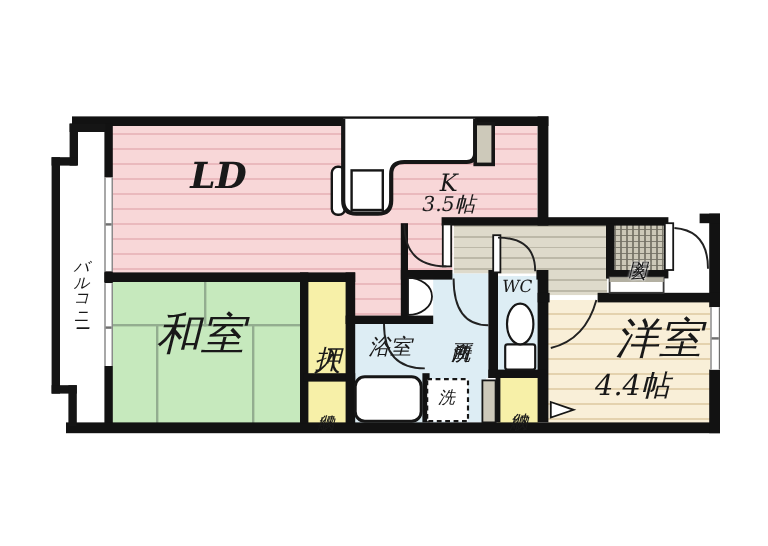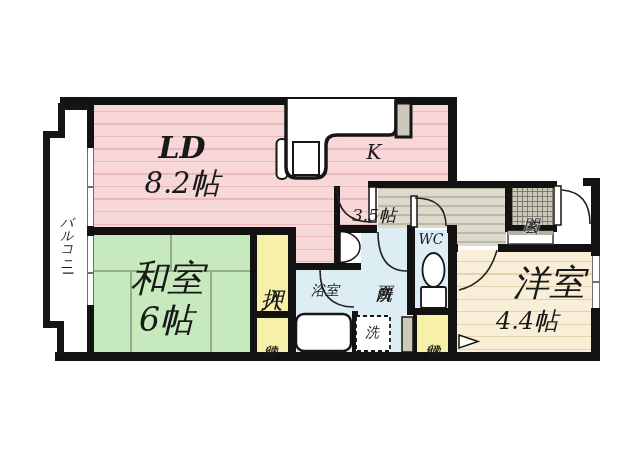--- a/index.html
+++ b/index.html
@@ -132,30 +132,28 @@
     <path d="M415,198 Q446,198 446,226" fill="none" stroke="#222" stroke-width="1.6"></path>
     <path d="M378,232 Q378,271 407,271" fill="none" stroke="#222" stroke-width="1.6"></path>
     <path d="M320,270 Q320,307 354,307" fill="none" stroke="#222" stroke-width="1.6"></path>
     <path d="M497,250 Q488,283 459,290" fill="none" stroke="#222" stroke-width="1.6"></path>
     <path d="M562,190 Q590,192 590,224" fill="none" stroke="#222" stroke-width="1.6"></path>
 
     <rect x="402" y="317" width="11" height="35" fill="#cdc9ba" stroke="#161616" stroke-width="1.5"></rect>
   </svg>
 
   <div class="lbl" style="left:182px;top:148px;font-size:30px;font-weight:bold;">LD</div>
-  <div class="lbl" style="left:182px;top:183px;font-size:29px;">8.2帖</div>
   <div class="lbl" style="left:374px;top:152px;font-size:20px;">K</div>
-  <div class="lbl" style="left:374px;top:171px;font-size:17px;margin-top:44px;">3.5帖</div>
+  <div class="lbl" style="left:374px;top:171px;font-size:17px;">3.5帖</div>
   <div class="lbl" style="left:167px;top:278px;font-size:37px;">和室</div>
-  <div class="lbl" style="left:166px;top:319px;font-size:33px;">6帖</div>
   <div class="lbl" style="left:529px;top:283px;font-size:36px;margin-left:20px;">洋室</div>
   <div class="lbl" style="left:527px;top:321px;font-size:24px;">4.4帖</div>
   <div class="lbl vert" style="left:272px;top:271px;font-size:22px;">押入</div>
   <div class="lbl vert" style="left:271px;top:334px;font-size:14px;">収納</div>
   <div class="lbl vert" style="left:432px;top:332px;font-size:15px;">収納</div>
-  <div class="lbl" style="left:325px;top:290px;font-size:14px;">浴室</div>
+  <div class="lbl" style="left:325px;top:290px;font-size:18px;">浴室</div>
   <div class="lbl vert" style="left:384px;top:273px;font-size:16px;">洗面所</div>
   <div class="lbl" style="left:431px;top:239px;font-size:14px;">WC</div>
   <div class="lbl" style="left:372px;top:332px;font-size:14px;">洗</div>
   <div class="lbl vert" style="left:531px;top:206px;font-size:15px;text-shadow:0 0 2px #fff,0 0 2px #fff;">玄関</div>
   <div class="lbl vert" style="left:67px;top:237px;font-size:13px;">バルコニー</div>
 
 </div>
 
 </body></html>

